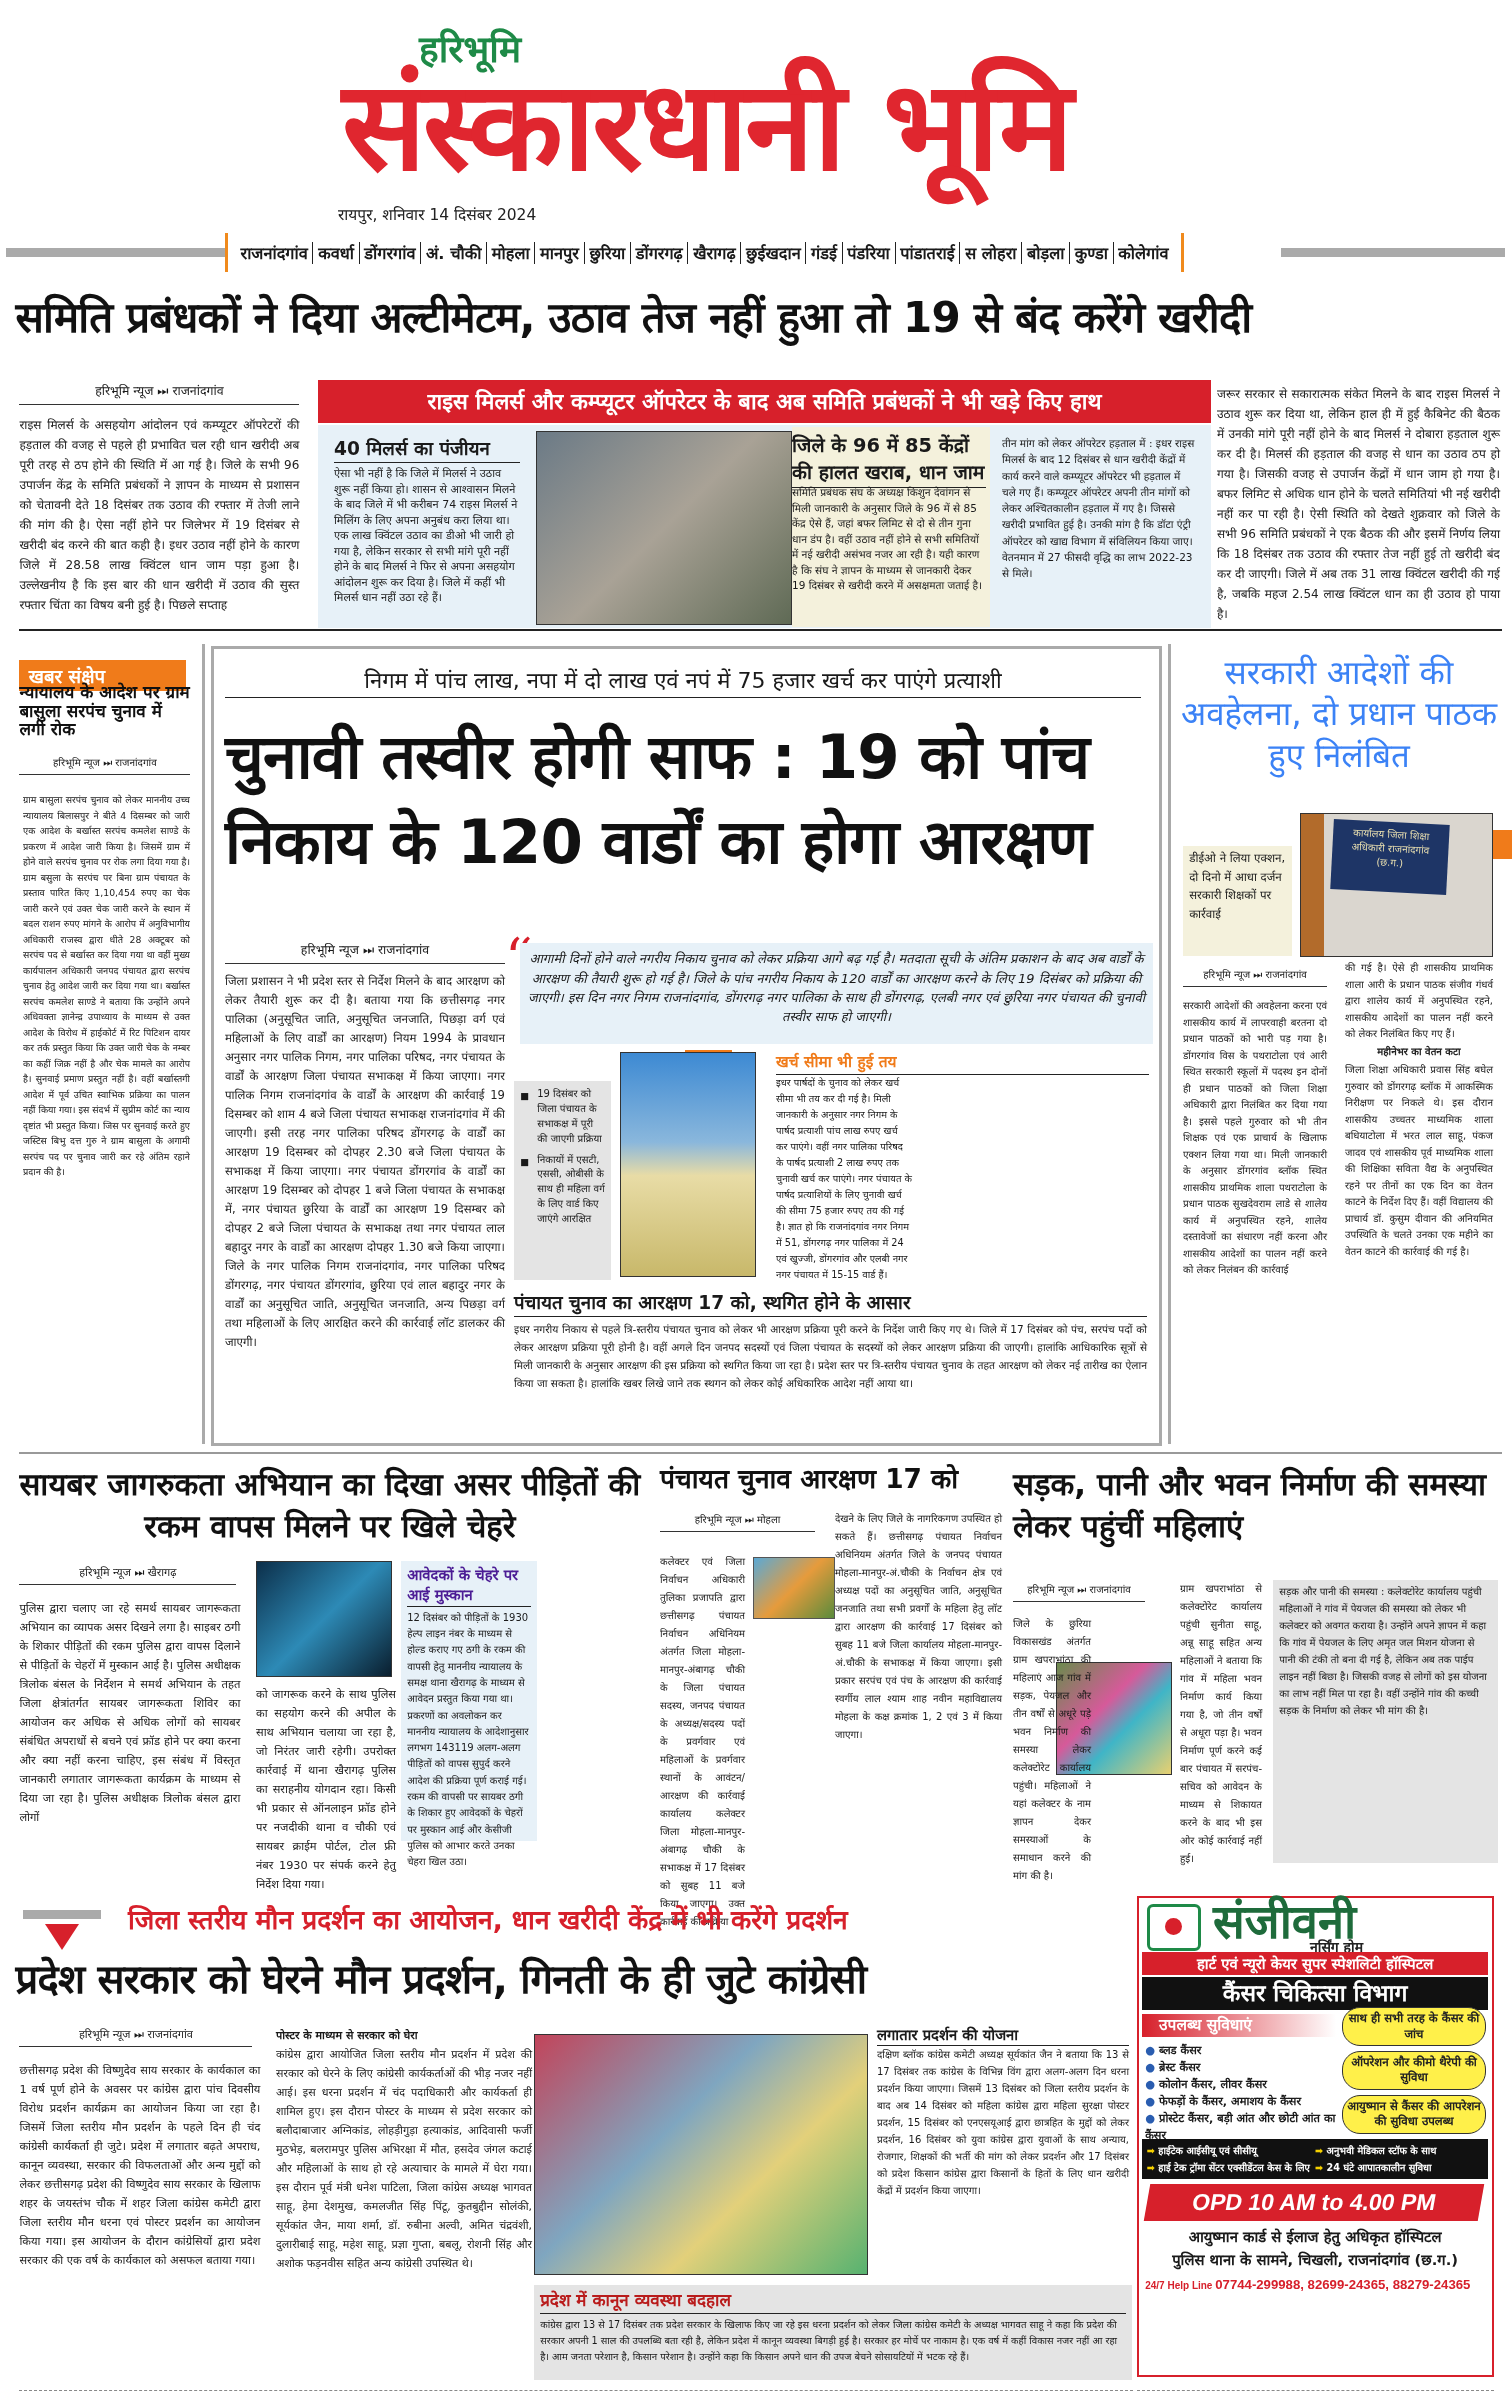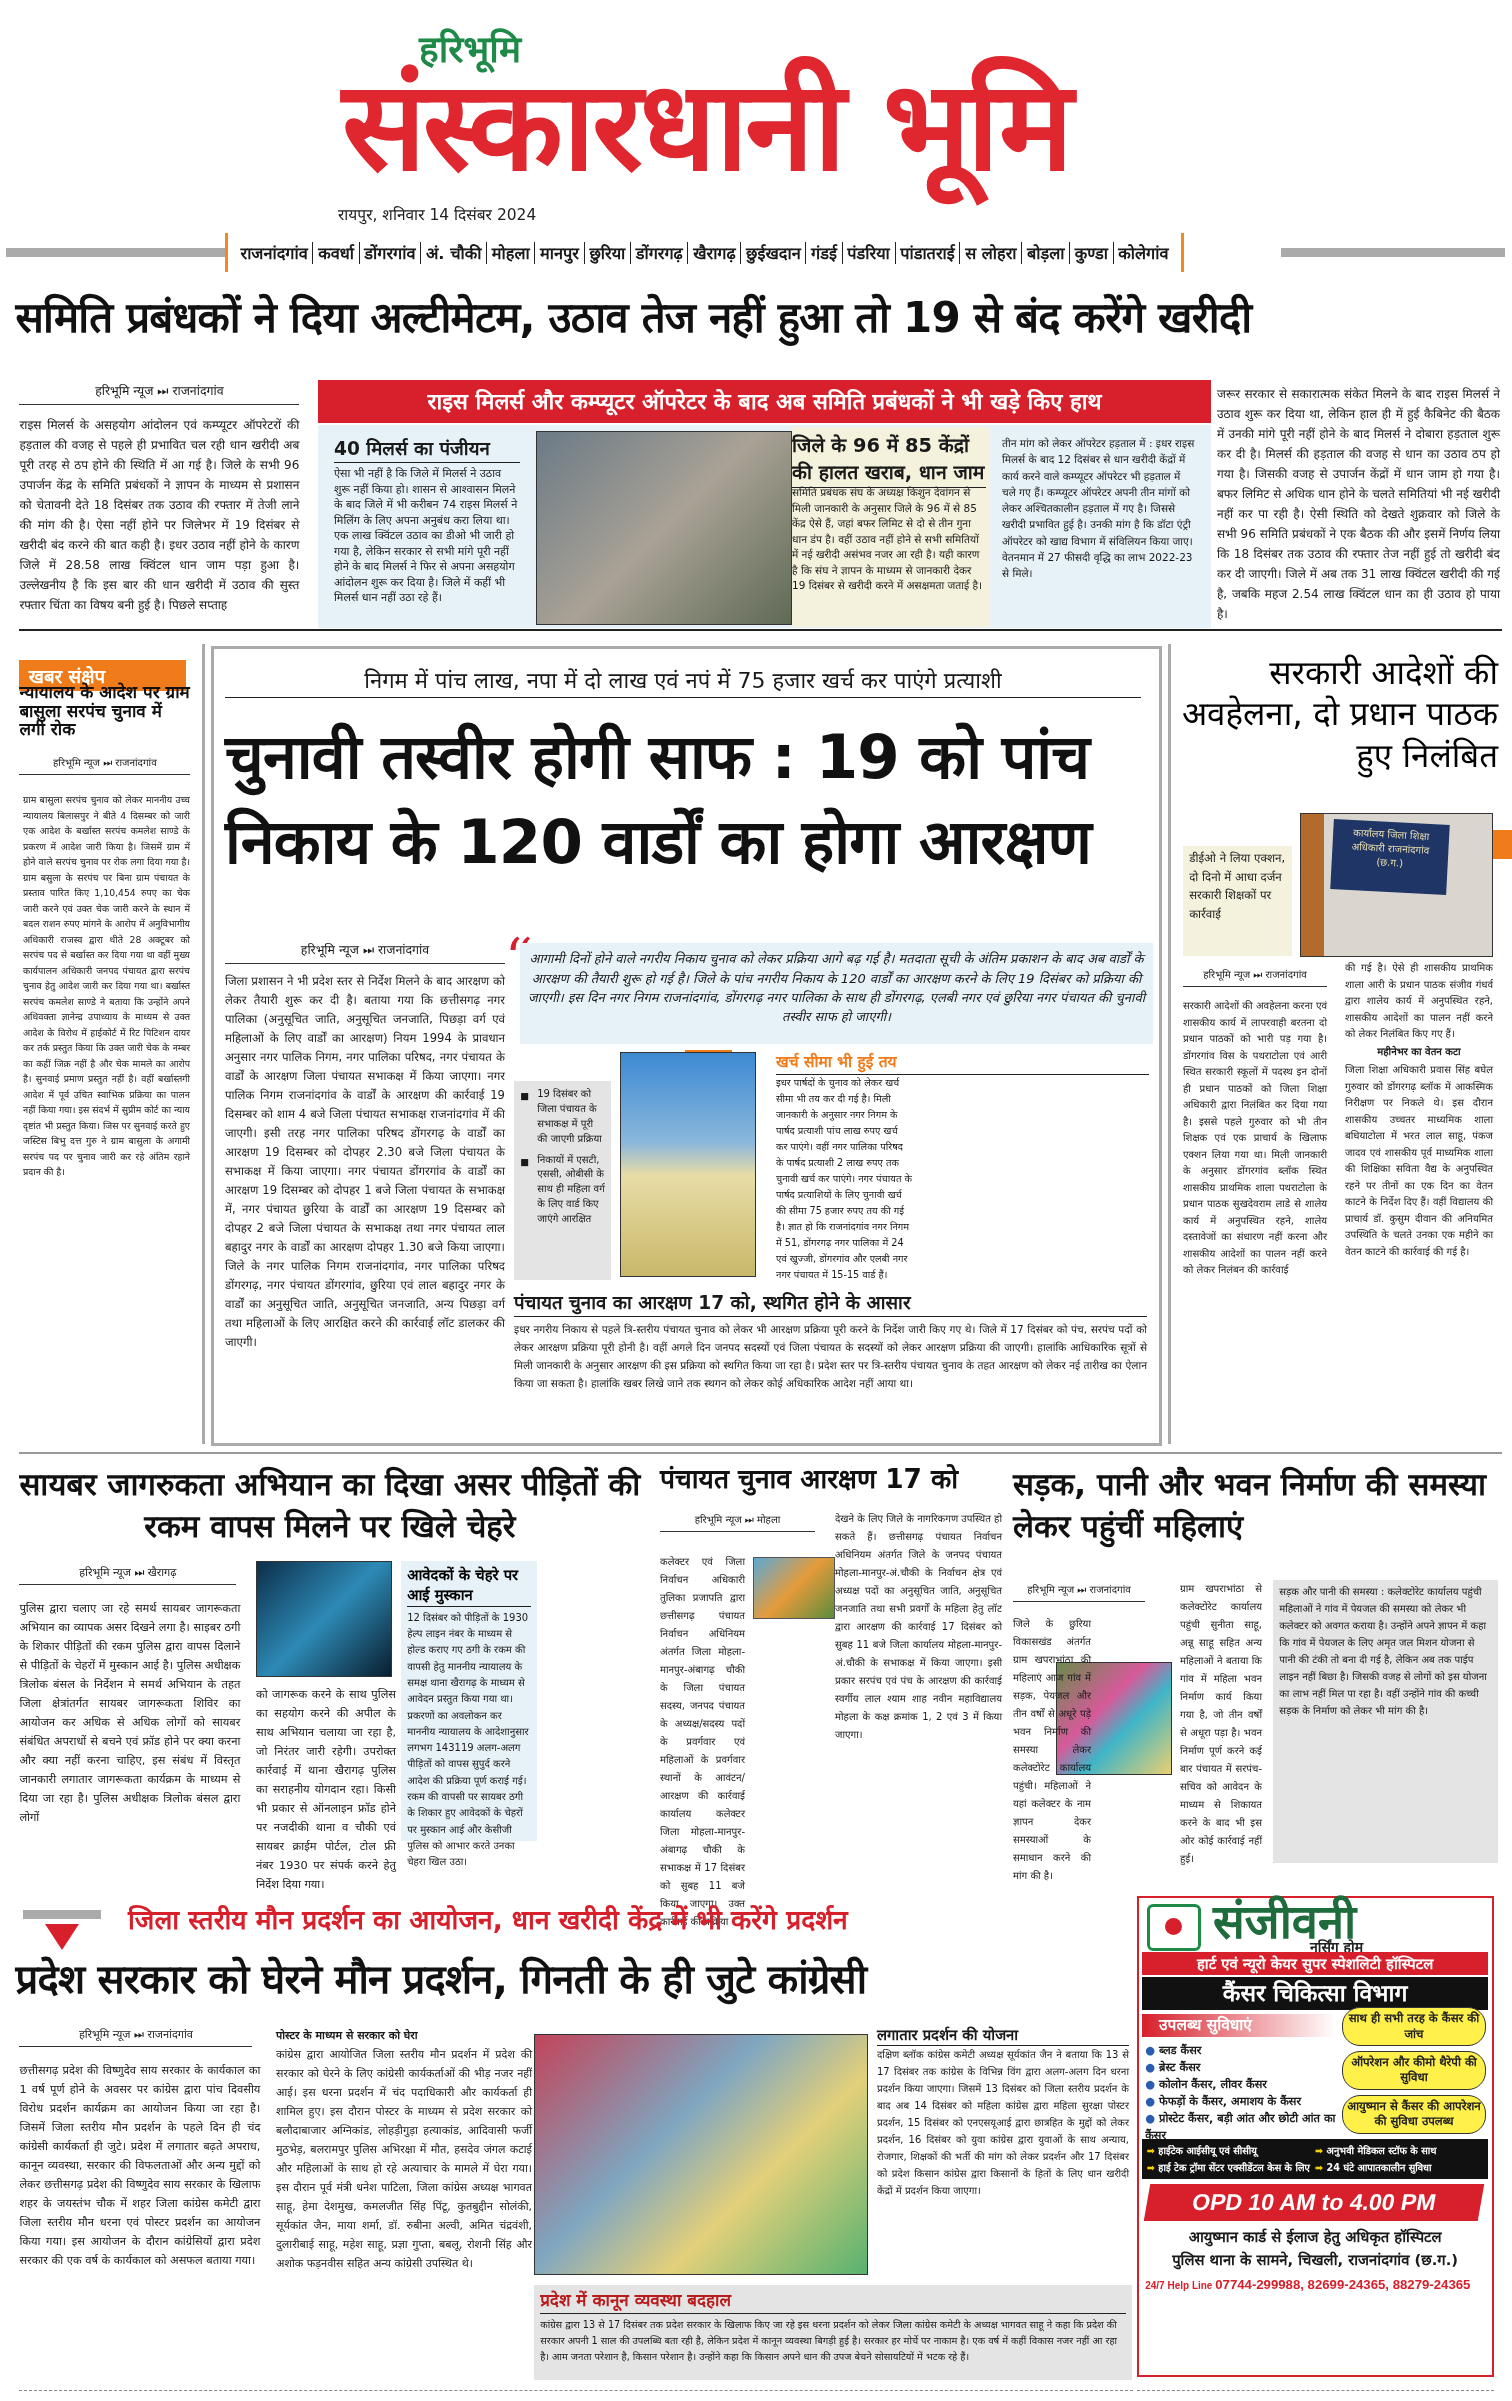--- a/index.html
+++ b/index.html
@@ -101,21 +101,21 @@
     </ul>
 </div>
 <div class="abs photo" style="left:620px;top:1052px;width:136px;height:225px;background:linear-gradient(180deg,#3d8ad3 0%,#8ab7dc 40%,#e8dca6 55%,#c8b86a 100%)"></div>
 <div class="abs sub" style="left:776px;top:1050px;width:373px;font-size:15.5px;color:#f07b1a;border-color:#222">खर्च सीमा भी हुई तय</div>
 <div class="abs" style="left:776px;top:1075px;width:136px;font-size:9.7px;line-height:16px">इधर पार्षदों के चुनाव को लेकर खर्च सीमा भी तय कर दी गई है। मिली जानकारी के अनुसार नगर निगम के पार्षद प्रत्याशी पांच लाख रुपए खर्च कर पाएंगे। वहीं नगर पालिका परिषद के पार्षद प्रत्याशी 2 लाख रुपए तक चुनावी खर्च कर पाएंगे। नगर पंचायत के पार्षद प्रत्याशियों के लिए चुनावी खर्च की सीमा 75 हजार रुपए तय की गई है। ज्ञात हो कि राजनांदगांव नगर निगम में 51, डोंगरगढ़ नगर पालिका में 24 एवं खुज्जी, डोंगरगांव और एलबी नगर नगर पंचायत में 15-15 वार्ड हैं।</div>
 <div class="abs sub" style="left:514px;top:1289px;width:633px;font-size:18.6px">पंचायत चुनाव का आरक्षण 17 को, स्थगित होने के आसार</div>
 <div class="abs" style="left:514px;top:1320px;width:633px;font-size:10.5px;line-height:18px;text-align:justify">इधर नगरीय निकाय से पहले त्रि-स्तरीय पंचायत चुनाव को लेकर भी आरक्षण प्रक्रिया पूरी करने के निर्देश जारी किए गए थे। जिले में 17 दिसंबर को पंच, सरपंच पदों को लेकर आरक्षण प्रक्रिया पूरी होनी है। वहीं अगले दिन जनपद सदस्यों एवं जिला पंचायत के सदस्यों को लेकर आरक्षण प्रक्रिया की जाएगी। हालांकि आधिकारिक सूत्रों से मिली जानकारी के अनुसार आरक्षण की इस प्रक्रिया को स्थगित किया जा रहा है। प्रदेश स्तर पर त्रि-स्तरीय पंचायत चुनाव के तहत आरक्षण को लेकर नई तारीख का ऐलान किया जा सकता है। हालांकि खबर लिखे जाने तक स्थगन को लेकर कोई अधिकारिक आदेश नहीं आया था।</div>
 
 
 <div class="abs vr" style="left:1168px;top:644px;height:800px"></div>
-<div class="abs" style="left:1180px;top:652px;width:318px;font-size:33px;line-height:1.25;text-align:right;color:#000000">सरकारी आदेशों की अवहेलना, दो प्रधान पाठक हुए निलंबित</div>
+<div class="abs" style="left:1180px;top:652px;width:318px;font-size:33px;line-height:1.25;text-align:center;color:#3b82f6">सरकारी आदेशों की अवहेलना, दो प्रधान पाठक हुए निलंबित</div>
 <div class="abs orange-tag" style="left:1183px;top:814px;width:109px;font-size:17px">खास बातें</div>
 <div class="abs cream" style="left:1183px;top:846px;width:109px;height:110px;padding:3.1px 6.2px;font-size:11.6px;line-height:18.6px">डीईओ ने लिया एक्शन, दो दिनो में आधा दर्जन सरकारी शिक्षकों पर कार्रवाई</div>
 <div class="abs photo" style="left:1300px;top:813px;width:193px;height:144px;background:linear-gradient(90deg,#b26b2b 0 12%,#dad6cf 12% 100%)">
   <div style="position:absolute;left:31px;top:7.8px;width:116px;height:70px;background:#1e3566;color:#e9dfb0;font-size:10px;text-align:center;padding:4.7px;transform:rotate(3deg)">कार्यालय जिला शिक्षा अधिकारी राजनांदगांव (छ.ग.)</div>
 </div>
 <div class="abs byline" style="left:1183px;top:967px;width:144px;font-size:10px">हरिभूमि न्यूज ⏭ राजनांदगांव</div>
 <div class="abs body-text" style="left:1183px;top:998px;width:144px;font-size:10px;line-height:16.5px">सरकारी आदेशों की अवहेलना करना एवं शासकीय कार्य में लापरवाही बरतना दो प्रधान पाठकों को भारी पड़ गया है। डोंगरगांव विस के पथराटोला एवं आरी स्थित सरकारी स्कूलों में पदस्थ इन दोनों ही प्रधान पाठकों को जिला शिक्षा अधिकारी द्वारा निलंबित कर दिया गया है। इससे पहले गुरुवार को भी तीन शिक्षक एवं एक प्राचार्य के खिलाफ एक्शन लिया गया था। मिली जानकारी के अनुसार डोंगरगांव ब्लॉक स्थित शासकीय प्राथमिक शाला पथराटोला के प्रधान पाठक सुखदेवराम लाडे से शालेय कार्य में अनुपस्थित रहने, शालेय दस्तावेजों का संधारण नहीं करना और शासकीय आदेशों का पालन नहीं करने को लेकर निलंबन की कार्रवाई</div>
 <div class="abs body-text" style="left:1345px;top:960px;width:148px;font-size:10px;line-height:16.5px">
   <span>की गई है। ऐसे ही शासकीय प्राथमिक शाला आरी के प्रधान पाठक संजीव गंधर्व द्वारा शालेय कार्य में अनुपस्थित रहने, शासकीय आदेशों का पालन नहीं करने को लेकर निलंबित किए गए हैं।</span>
   <div style="font-weight:bold;text-align:center;margin:1.6px 0">महीनेभर का वेतन कटा</div>
@@ -123,21 +123,21 @@
 </div>
 <div class="abs hr" style="left:19.4px;top:1452px;width:1483px;height:1.6px;background:#999"></div>
 
 
 <div class="abs h1" style="left:19.4px;top:1464px;width:621px;font-size:31px;line-height:1.35;text-align:center">सायबर जागरुकता अभियान का दिखा असर पीड़ितों की रकम वापस मिलने पर खिले चेहरे</div>
 <div class="abs byline" style="left:19.4px;top:1564px;width:217px;font-size:11px">हरिभूमि न्यूज ⏭ खैरागढ़</div>
 <div class="abs body-text" style="left:19.4px;top:1599px;width:221px;font-size:11.3px;line-height:19px">पुलिस द्वारा चलाए जा रहे समर्थ सायबर जागरूकता अभियान का व्यापक असर दिखने लगा है। साइबर ठगी के शिकार पीड़ितों की रकम पुलिस द्वारा वापस दिलाने से पीड़ितों के चेहरों में मुस्कान आई है। पुलिस अधीक्षक त्रिलोक बंसल के निर्देशन मे समर्थ अभियान के तहत जिला क्षेत्रांतर्गत सायबर जागरूकता शिविर का आयोजन कर अधिक से अधिक लोगों को सायबर संबंधित अपराधों से बचने एवं फ्रॉड होने पर क्या करना और क्या नहीं करना चाहिए, इस संबंध में विस्तृत जानकारी लगातार जागरूकता कार्यक्रम के माध्यम से दिया जा रहा है। पुलिस अधीक्षक त्रिलोक बंसल द्वारा लोगों</div>
 <div class="abs photo" style="left:256px;top:1561px;width:136px;height:116px;background:linear-gradient(135deg,#0c2f4a,#2d8ab6 50%,#0a1e2e)"></div>
 <div class="abs body-text" style="left:256px;top:1685px;width:140px;font-size:11.3px;line-height:19px">को जागरूक करने के साथ पुलिस का सहयोग करने की अपील के साथ अभियान चलाया जा रहा है, जो निरंतर जारी रहेगी। उपरोक्त कार्रवाई में थाना खैरागढ़ पुलिस का सराहनीय योगदान रहा। किसी भी प्रकार से ऑनलाइन फ्रॉड होने पर नजदीकी थाना व चौकी एवं सायबर क्राईम पोर्टल, टोल फ्री नंबर 1930 पर संपर्क करने हेतु निर्देश दिया गया।</div>
 <div class="abs lightblue" style="left:401px;top:1561px;width:136px;height:280px;padding:3.1px 6.2px">
-  <div class="sub" style="color:#000000;font-size:14.8px">आवेदकों के चेहरे पर आई मुस्कान</div>
+  <div class="sub" style="color:#4c1d95;font-size:14.8px">आवेदकों के चेहरे पर आई मुस्कान</div>
   <div style="font-size:10px;line-height:16.3px;margin-top:3.1px">12 दिसंबर को पीड़ितों के 1930 हेल्प लाइन नंबर के माध्यम से होल्ड कराए गए ठगी के रकम की वापसी हेतु माननीय न्यायालय के समक्ष थाना खैरागढ़ के माध्यम से आवेदन प्रस्तुत किया गया था। प्रकरणों का अवलोकन कर माननीय न्यायालय के आदेशानुसार लगभग 143119 अलग-अलग पीड़ितों को वापस सुपुर्द करने आदेश की प्रक्रिया पूर्ण कराई गई। रकम की वापसी पर सायबर ठगी के शिकार हुए आवेदकों के चेहरों पर मुस्कान आई और केसीजी पुलिस को आभार करते उनका चेहरा खिल उठा।</div>
 </div>
 
 
 <div class="abs h1" style="left:660px;top:1464px;width:342px;font-size:26.4px">पंचायत चुनाव आरक्षण 17 को</div>
 <div class="abs byline" style="left:660px;top:1512px;width:155px;font-size:10px">हरिभूमि न्यूज ⏭ मोहला</div>
 <div class="abs illustration" style="left:753px;top:1557px;width:82px;height:62px;background:linear-gradient(135deg,#5aa9d6,#e69b3c 50%,#5a8b3c);border:0.8px solid #555"></div>
 <div class="abs" style="left:660px;top:1553px;width:85px;font-size:10px;line-height:18px;text-align:justify">कलेक्टर एवं जिला निर्वाचन अधिकारी तुलिका प्रजापति द्वारा छत्तीसगढ़ पंचायत निर्वाचन अधिनियम अंतर्गत जिला मोहला-मानपुर-अंबागढ़ चौकी के जिला पंचायत सदस्य, जनपद पंचायत के अध्यक्ष/सदस्य पदों के प्रवर्गवार एवं महिलाओं के प्रवर्गवार स्थानों के आवंटन/आरक्षण की कार्रवाई कार्यालय कलेक्टर जिला मोहला-मानपुर-अंबागढ़ चौकी के सभाकक्ष में 17 दिसंबर को सुबह 11 बजे किया जाएगा। उक्त कार्रवाई की प्रक्रिया</div>
 <div class="abs" style="left:745px;top:1623px;width:0;height:0"></div>
 <div class="abs" style="left:835px;top:1510px;width:167px;font-size:10px;line-height:18px;text-align:justify">देखने के लिए जिले के नागरिकगण उपस्थित हो सकते हैं। छत्तीसगढ़ पंचायत निर्वाचन अधिनियम अंतर्गत जिले के जनपद पंचायत मोहला-मानपुर-अं.चौकी के निर्वाचन क्षेत्र एवं अध्यक्ष पदों का अनुसूचित जाति, अनुसूचित जनजाति तथा सभी प्रवर्गों के महिला हेतु लॉट द्वारा आरक्षण की कार्रवाई 17 दिसंबर को सुबह 11 बजे जिला कार्यालय मोहला-मानपुर-अं.चौकी के सभाकक्ष में किया जाएगा। इसी प्रकार सरपंच एवं पंच के आरक्षण की कार्रवाई स्वर्गीय लाल श्याम शाह नवीन महाविद्यालय मोहला के कक्ष क्रमांक 1, 2 एवं 3 में किया जाएगा।</div>

